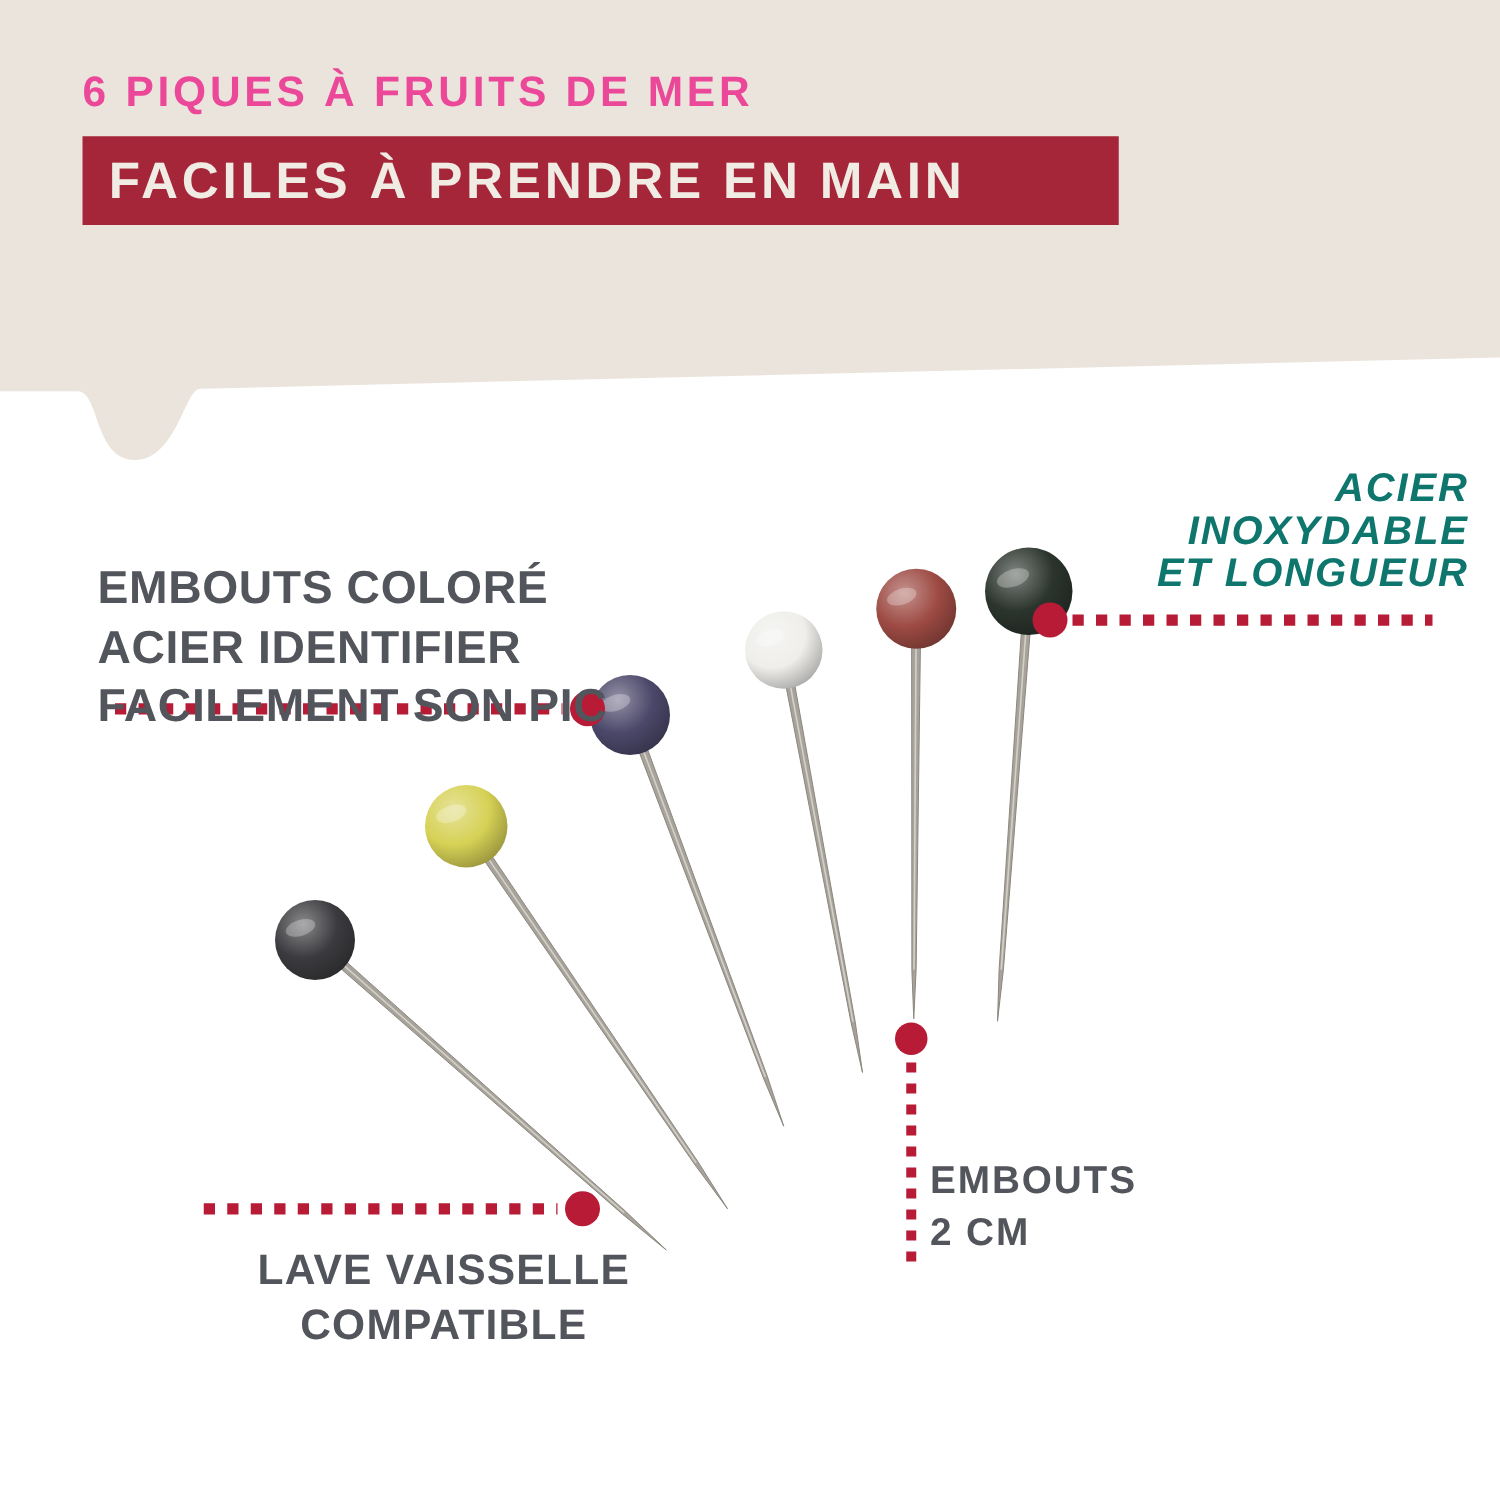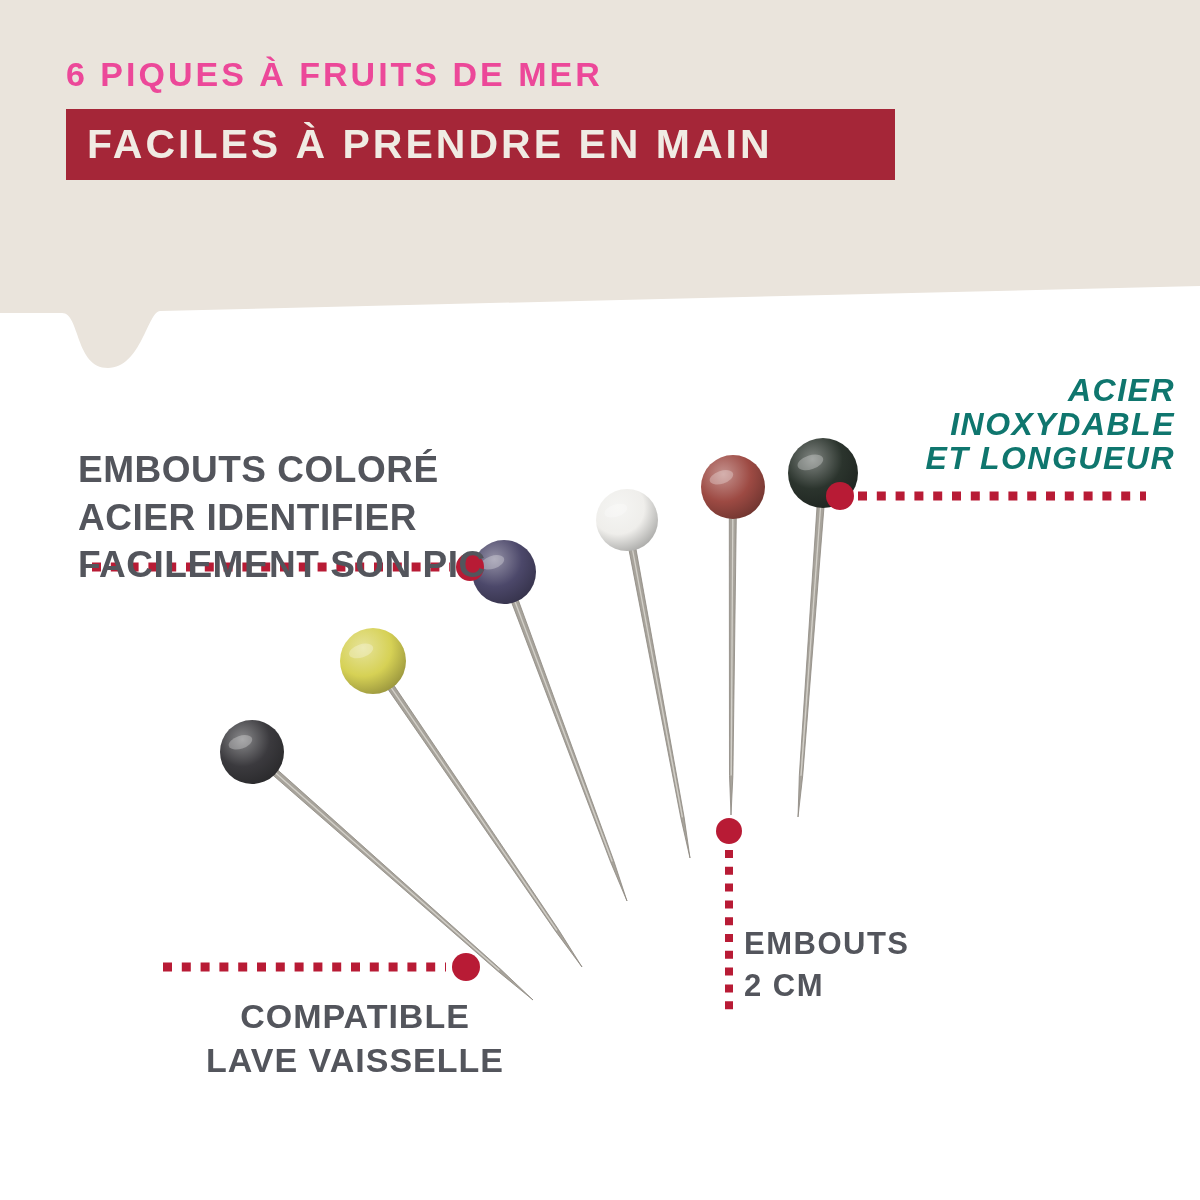--- a/index.html
+++ b/index.html
@@ -147,17 +147,17 @@
     <div>INOXYDABLE</div>
     <div>ET LONGUEUR</div>
   </div>
 
   <div class="txt callout co-length" style="color: rgb(83, 85, 92);">
     <div>EMBOUTS</div>
     <div>2 CM</div>
   </div>
 
   <div class="txt callout co-dish" style="color: rgb(83, 85, 92);">
+    <div>LAVE VAISSELLE</div>
     <div>COMPATIBLE</div>
-    <div>LAVE VAISSELLE</div>
   </div>
 
 </div>
 
 </body></html>

